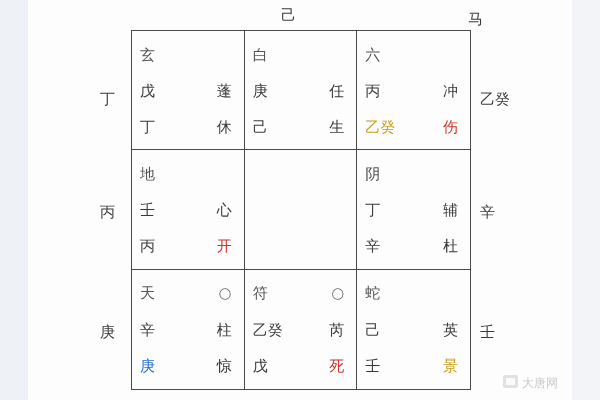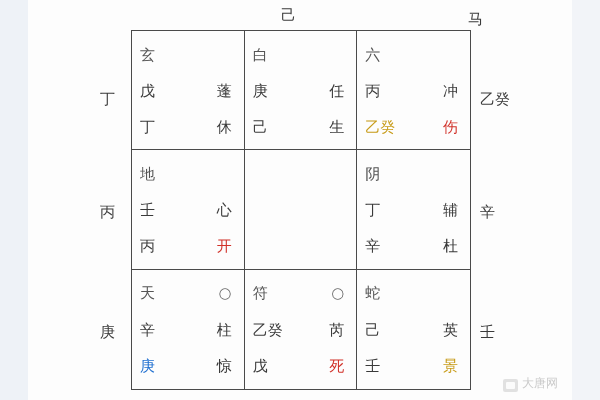--- a/index.html
+++ b/index.html
@@ -105,21 +105,21 @@
   .ann.r1 { left: 452px; top: 92px; }
   .ann.r2 { left: 452px; top: 205px; }
   .ann.r3 { left: 452px; top: 325px; }
 
   
   .watermark {
     position: absolute;
     right: 14px;
     bottom: 8px;
     display: flex;
-    align-items: flex-end;
+    align-items: flex-start;
     gap: 4px;
     opacity: 0.75;
   }
   .wm-logo {
     width: 15px;
     height: 13px;
     background: #d8d8d8;
     border-radius: 2px;
     position: relative;
   }

